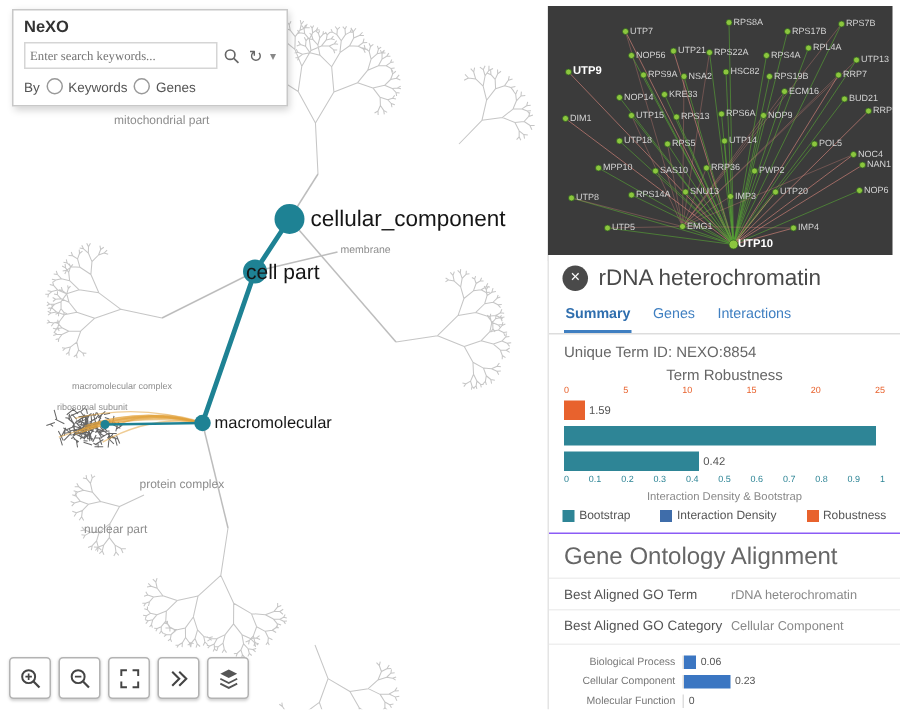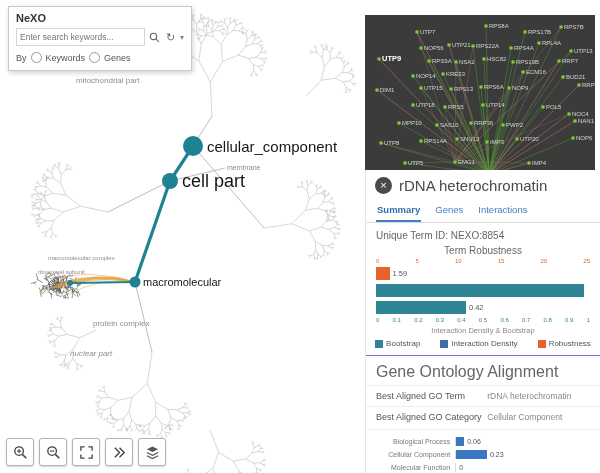--- a/index.html
+++ b/index.html
@@ -12,32 +12,32 @@
   #tree-labels{position:absolute;left:0;top:0;width:365px;height:473px;pointer-events:none;}
   .tree-label{position:absolute;transform:translateY(-50%);white-space:nowrap;}
   .tree-label.main{color:#161616;font-weight:500;}
   .tree-label.gray{color:#8d8d8d;}
 
   .search-box{position:absolute;left:8px;top:6px;width:168px;background:#fff;border:1px solid #c8c8c8;
     box-shadow:1px 2px 5px rgba(0,0,0,.18);padding:5px 7px 7px;z-index:5;}
   .search-title{font-size:11px;font-weight:bold;color:#333;margin-bottom:4px;}
   .search-row{display:flex;align-items:center;gap:3px;}
   .search-row input{flex:1;min-width:0;border:1px solid #d5d5d5;font-size:8.5px;padding:3px 3px;color:#666;
-    font-family:Liberation Sans, sans-serif;outline:none;}
+    font-family:Liberation Serif, serif;outline:none;}
   .sicon{display:flex;align-items:center;justify-content:center;width:13px;height:13px;color:#666;font-size:11px;cursor:pointer;}
   .caret{font-size:8px;color:#888;cursor:pointer;}
   .radio-row{display:flex;align-items:center;font-size:9px;color:#555;margin-top:6px;gap:4px;}
   .radio{width:9px;height:9px;border:1px solid #999;border-radius:50%;display:inline-block;background:#fff;}
 
   .toolbar{position:absolute;left:6px;bottom:7px;display:flex;gap:5px;z-index:5;}
   .tool-btn{width:26px;height:26px;background:#fff;border:1px solid #b3b3b3;border-radius:3px;
     display:flex;align-items:center;justify-content:center;box-shadow:0 1px 2px rgba(0,0,0,.18);cursor:pointer;}
 
   
-  .network-panel{position:absolute;left:365px;top:15px;width:230px;height:170px;overflow:hidden;}
+  .network-panel{position:absolute;left:365px;top:4px;width:230px;height:170px;overflow:hidden;}
 
   
   .detail-panel{position:absolute;left:365px;top:170px;width:235px;height:303px;background:#fff;
     box-sizing:border-box;overflow:hidden;border-left:1px solid #e4e4e4;}
   .detail-header{display:flex;align-items:center;gap:7px;padding:7px 9px 4px;}
   .close-btn{width:17px;height:17px;border-radius:50%;background:#4a4a4a;color:#fff;display:flex;
     align-items:center;justify-content:center;font-size:11px;line-height:1;cursor:pointer;flex:0 0 auto;}
   .detail-title{font-size:15px;color:#4a4a4a;}
   .tabs{display:flex;gap:13px;padding:2px 10px 0;border-bottom:1px solid #ddd;font-size:9.5px;color:#3f7fc1;}
   .tab{padding:4px 1px 5px;cursor:pointer;}
@@ -102,28 +102,28 @@
         <path d="M135 282Q94.8 271.8 54.6 285.7" fill="none" stroke="#e2a23c" stroke-width="0.9" opacity="0.55"></path>
         <path d="M193 146L170 181L135 282" fill="none" stroke="#1e8294" stroke-width="3.2"></path>
         <path d="M135 282L70 283" fill="none" stroke="#1e8294" stroke-width="1.8"></path>
         <circle cx="193" cy="146" r="10" fill="#1e8294"></circle>
         <circle cx="170" cy="181" r="8" fill="#1e8294"></circle>
         <circle cx="135" cy="282" r="5.5" fill="#1e8294"></circle>
         <circle cx="70" cy="283" r="3" fill="#1e8294"></circle>
       </svg>
     <div id="tree-labels">
         <div class="tree-label main" style="left: 207px; top: 146px; font-size: 15px;">cellular_component</div>
-        <div class="tree-label main" style="left: 182px; top: 181px; font-size: 18px;">cell part</div>
+        <div class="tree-label main" style="left: 164px; top: 181px; font-size: 14px;">cell part</div>
         <div class="tree-label main" style="left: 143px; top: 282px; font-size: 11px;">macromolecular</div>
         <div class="tree-label gray" style="left: 28px; top: 80px; font-size: 8px; margin-left: 48px;">mitochondrial part</div>
         <div class="tree-label gray" style="left: 227px; top: 167px; font-size: 7px;">membrane</div>
         <div class="tree-label gray" style="left: 48px; top: 258px; font-size: 6px;">macromolecular complex</div>
         <div class="tree-label gray" style="left: 38px; top: 272px; font-size: 6px;">ribosomal subunit</div>
         <div class="tree-label gray" style="left: 93px; top: 323px; font-size: 8px;">protein complex</div>
-        <div class="tree-label gray" style="left: 70px; top: 353px; font-size: 8px; font-style: italic;">nuclear part</div>
+        <div class="tree-label gray" style="left: 56px; top: 353px; font-size: 8px;">nuclear part</div>
       </div>
 
     <div class="search-box">
       <div class="search-title">NeXO</div>
       <div class="search-row">
         <input type="text" placeholder="Enter search keywords..." style="">
         <span class="sicon">
           <svg width="11" height="11" viewBox="0 0 16 16">
               <circle cx="6.5" cy="6.5" r="4.6" fill="none" stroke="#666" stroke-width="1.6"></circle>
               <line x1="10" y1="10" x2="14.5" y2="14.5" stroke="#666" stroke-width="1.6"></line>

